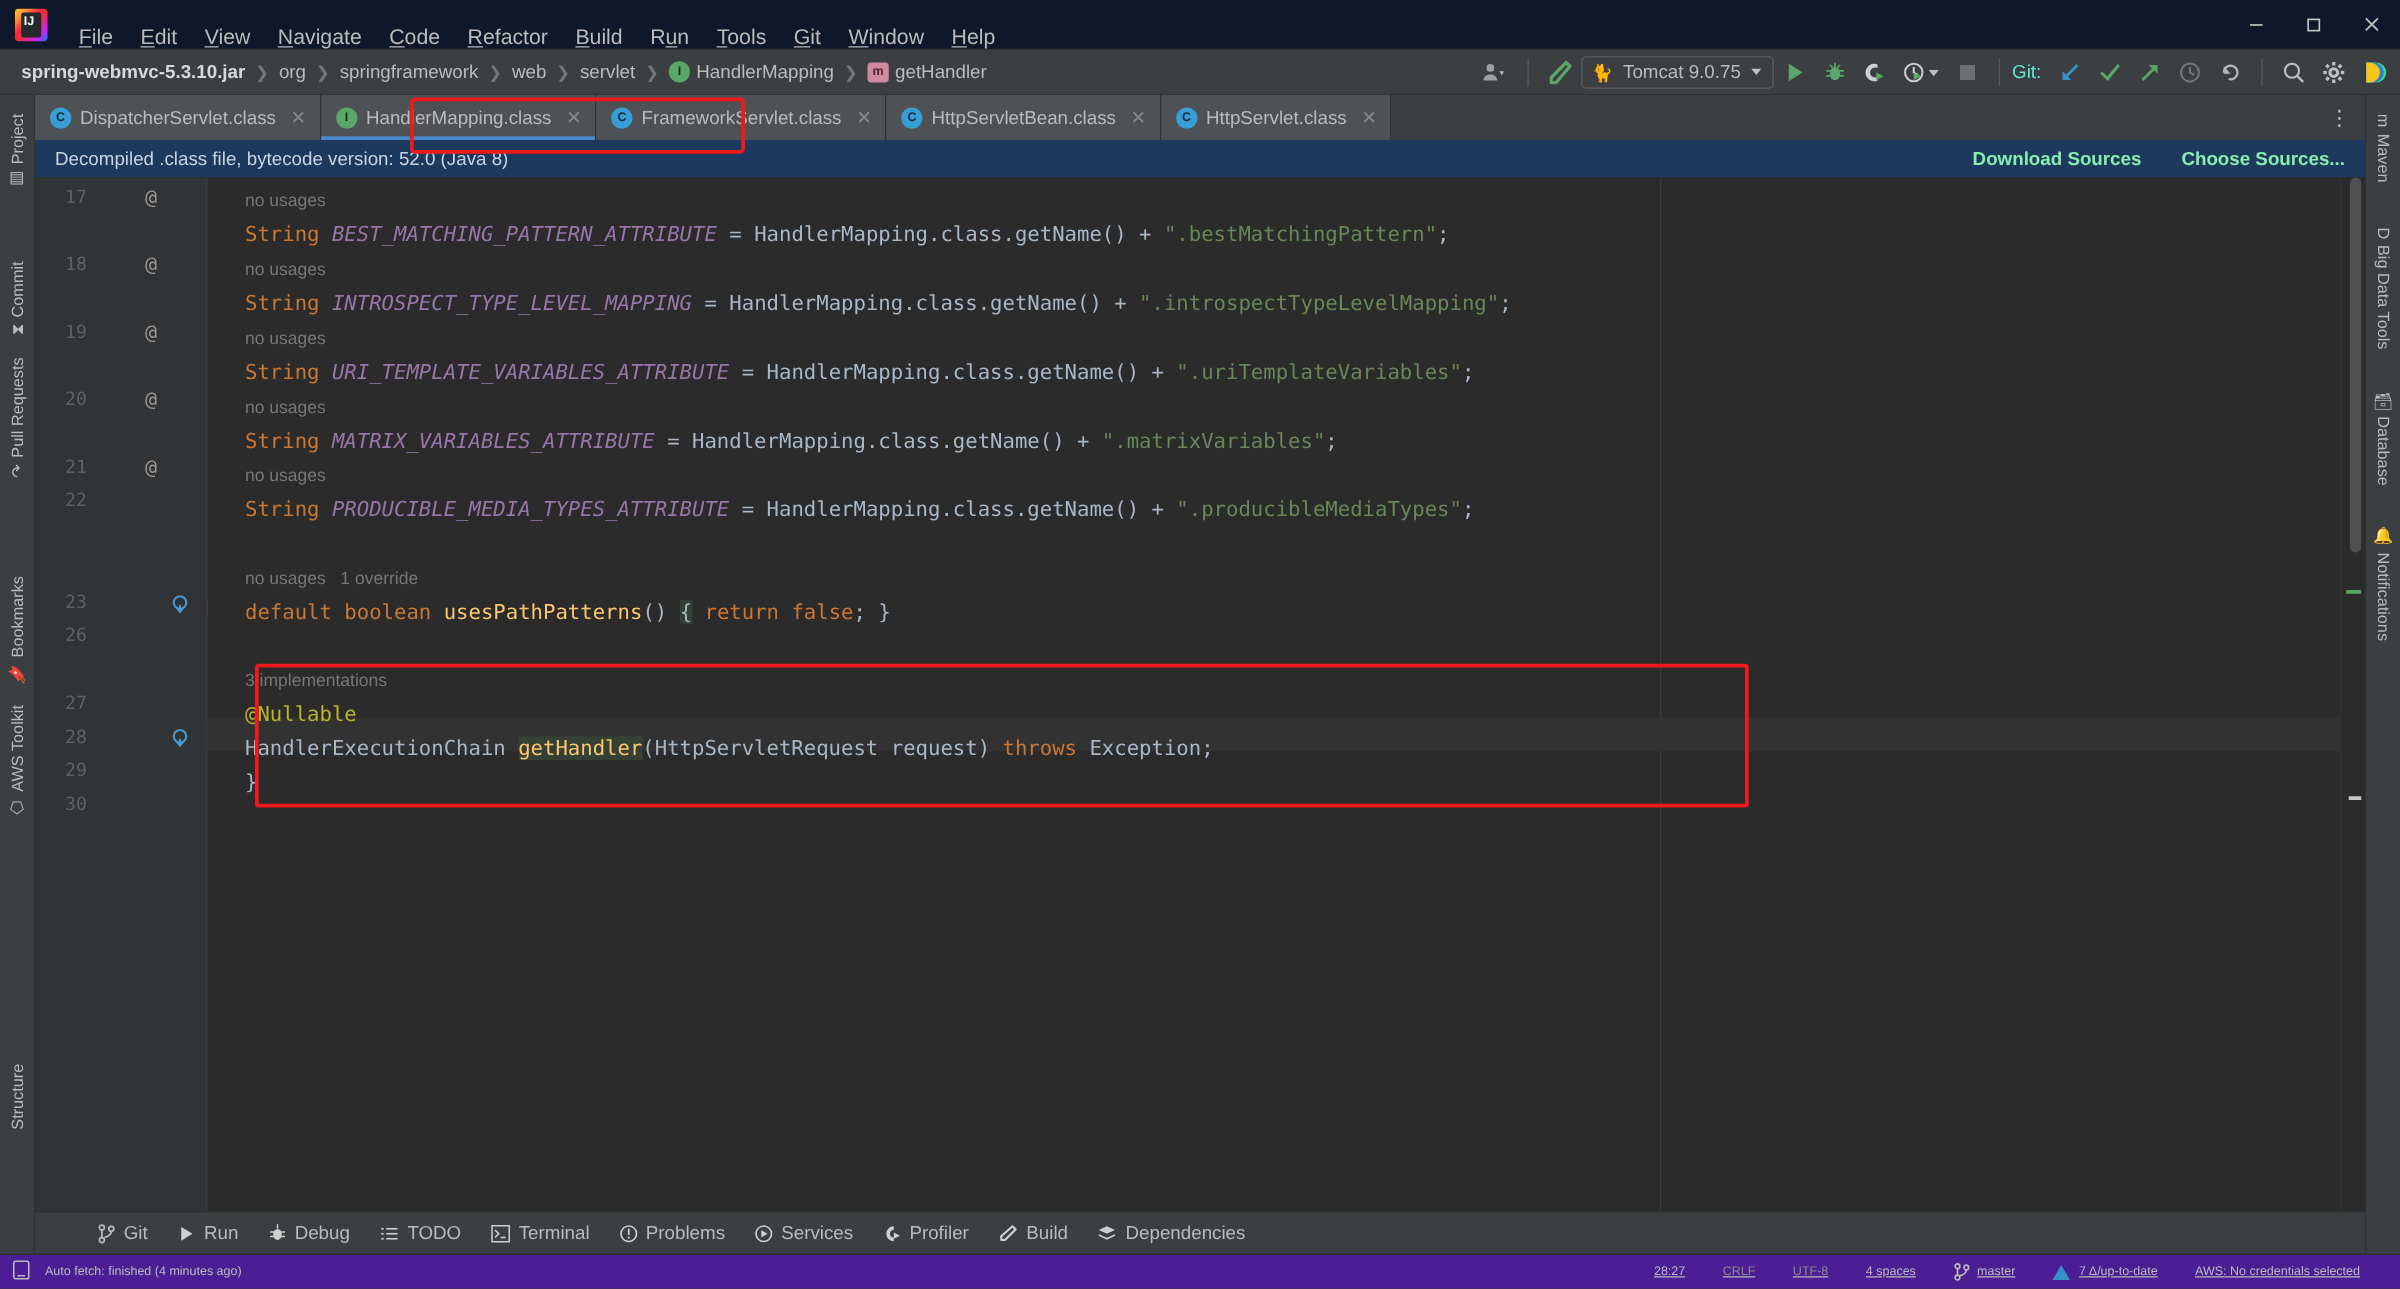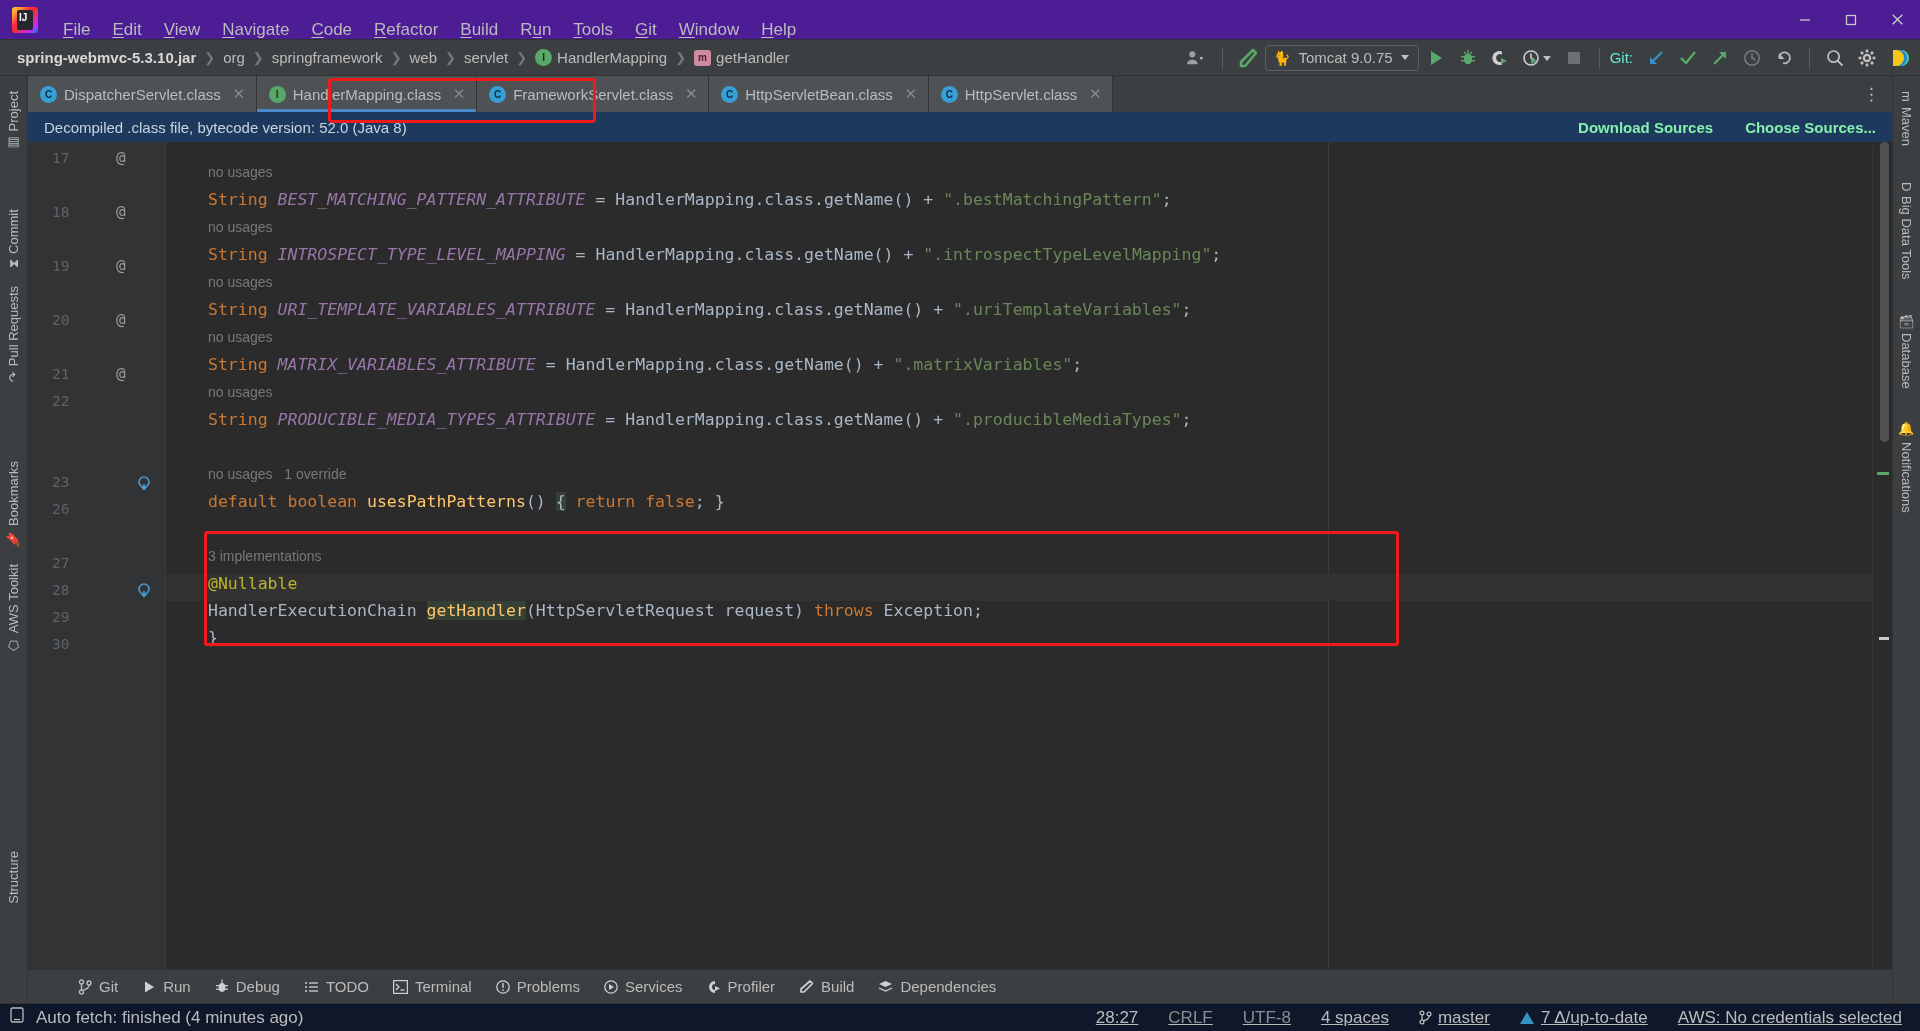--- a/index.html
+++ b/index.html
@@ -7,21 +7,21 @@
     width: 1920px; height: 1031px;
     background: #3c3f41;
     font-family: "Liberation Sans", sans-serif;
     overflow: hidden;
     -webkit-font-smoothing: antialiased;
   }
   .app { width: 1920px; height: 1031px; display: flex; flex-direction: column; background: #3c3f41; }
 
   
   .titlebar {
-    height: 40px; background: #4c1d95; display: flex; align-items: center;
+    height: 40px; background: #0f172a; display: flex; align-items: center;
     flex: 0 0 40px; position: relative; border-bottom: 1px solid #323232;
   }
   .ij-logo { width: 30px; height: 30px; margin-left: 10px; margin-right: 12px; position: relative; flex: 0 0 30px; }
   .ij-logo .sq { position: absolute; inset: 2px; border-radius: 3px;
     background: linear-gradient(135deg,#fc3 0%, #f93 18%, #f24 40%, #e33 52%, #c2f 80%, #08d 100%); }
   .ij-logo .inner { position:absolute; left:7px; top:5px; width:16px; height:20px; background:#27282c; border-radius:2px;}
   .ij-logo .ij { position:absolute; left:9px; top:7px; color:#fff; font-size:10px; font-weight:bold; letter-spacing:0px;}
   .menu { display: flex; align-items: center; gap: 0px; margin-top: 20px; }
   .menu-item {
     color: #bbbbbb; font-size: 17px; padding: 4px 11px; cursor: default; white-space: nowrap;
@@ -113,21 +113,21 @@
     font-family: "DejaVu Sans Mono", monospace;
   }
   .gutter .vline { position:absolute; right:0; top:0; bottom:0; width:1px; background:#3c3f41; }
   .code-area { flex: 1 1 auto; position: relative; background: #2b2b2b; }
 
   .ln { position: absolute; right: 80px; color: #606366; font-size: 14.5px; text-align: left; width: 34px;}
   .ann { position: absolute; left: 88px; color: #9a9a9a; font-size: 16px; font-family: "DejaVu Sans Mono", monospace;}
   .gmark { position: absolute; left: 108px; }
 
   pre.code {
-    position: absolute; left: 26px; top: 0; margin: 16px; color: #a9b7c6;
+    position: absolute; left: 26px; top: 0; margin: 4px; color: #a9b7c6;
     font-family: "DejaVu Sans Mono", monospace; font-size: 16.5px; line-height: 27px;
     white-space: pre;
   }
   .k { color: #cc7832; }               
   .s { color: #6a8759; }               
   .f { color: #9876aa; font-style: italic; }  
   .t { color: #a9b7c6; }               
   .an { color: #bbb529; }
   .mth { color: #ffc66d; }
   .hint { color: #787878; font-family: "Liberation Sans", sans-serif; font-size: 14px; font-style: normal; }
@@ -148,22 +148,22 @@
 
   
   .bottombar {
     height: 34px; flex: 0 0 34px; background: #3c3f41; display: flex; align-items: center;
     padding-left: 40px; gap: 4px; border-top: 1px solid #323232;
   }
   .bb-item { display: flex; align-items: center; gap: 7px; color: #bbbbbb; font-size: 15px; padding: 4px 10px; border-radius: 3px; white-space: nowrap;}
 
   
   .statusbar {
-    height: 28px; flex: 0 0 28px; background: #0f172a; display: flex; align-items: center;
-    padding: 0 14px 0 10px; gap: 0; color: #bbbbbb; font-size: 17px; border-top: 1px solid #323232;
+    height: 28px; flex: 0 0 28px; background: #4c1d95; display: flex; align-items: center;
+    padding: 0 28px 0 10px; gap: 0; color: #bbbbbb; font-size: 10px; border-top: 1px solid #323232;
   }
   .sb-left { display: flex; align-items: center; gap: 8px; }
   .sb-right { margin-left: auto; display: flex; align-items: center; gap: 22px; text-decoration: underline; }
   .sb-item { white-space: nowrap; padding: 2px 4px; }
   .sb-dim { color: #8c8c8c; }
   .tri-blue { width: 0; height: 0; border-left: 7px solid transparent; border-right: 7px solid transparent; border-bottom: 12px solid #3592c4; position: relative;}
   svg { overflow: visible; }
 </style>
 </head>
 <body>

